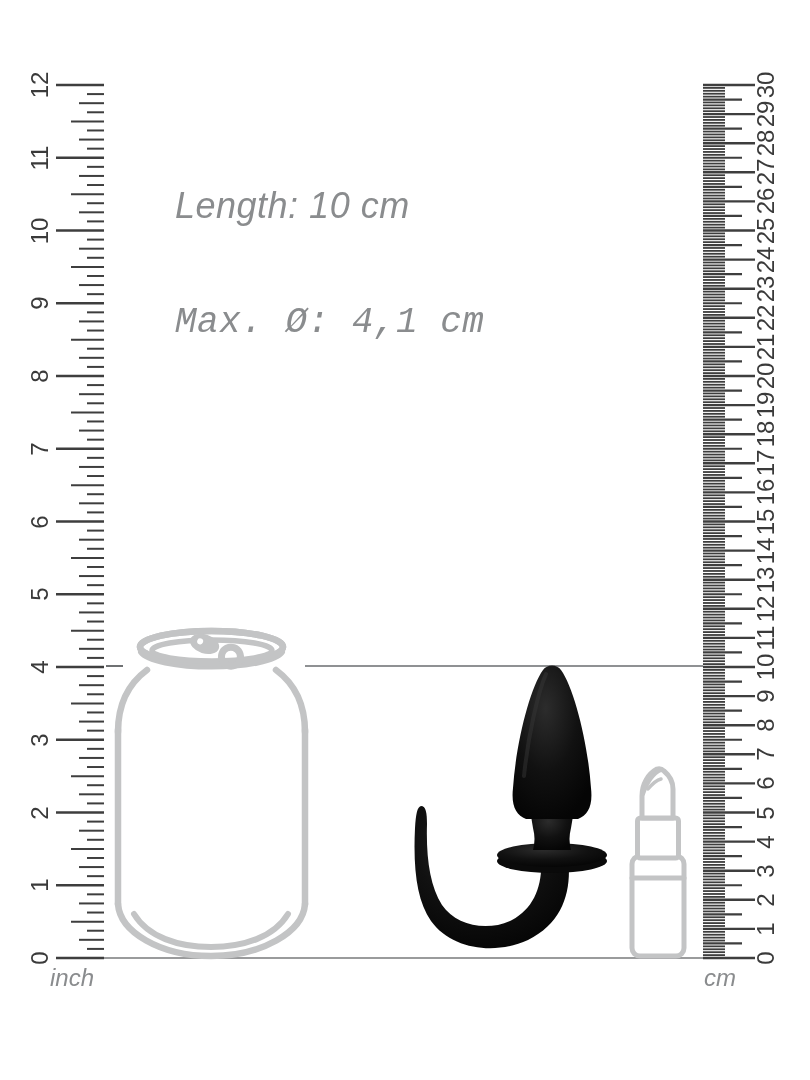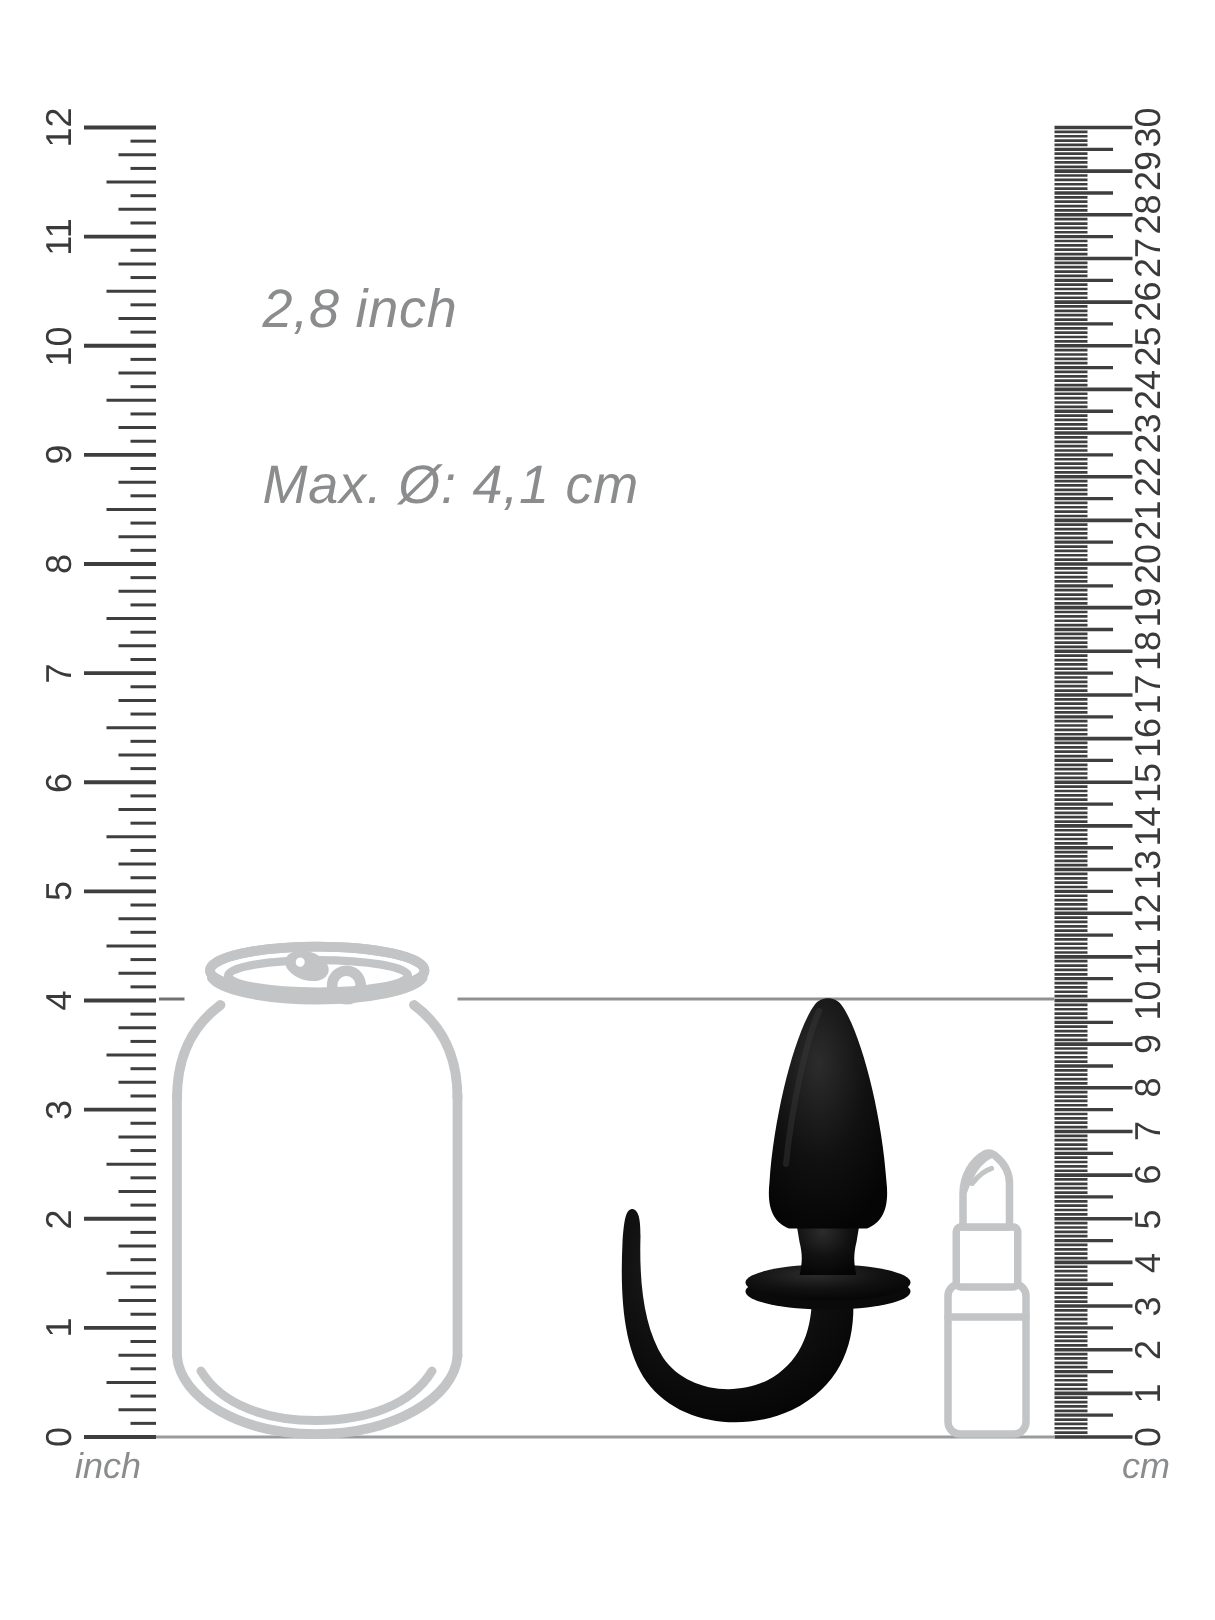--- a/index.html
+++ b/index.html
@@ -483,23 +483,23 @@
       <div class="ruler-num" style="left: 766px; top: 114.1px;">29</div>
       <div class="ruler-num" style="left: 766px; top: 85px;">30</div>
     </div>
 
   <div class="refline left-dash" style="left:106px;top:665px;width:17px;"></div>
   <div class="refline" style="left:305px;top:665px;width:398px;"></div>
 
   <div class="baseline" style="left:104px;top:957px;width:599px;"></div>
 
   <div class="spec" style="left:175px;top:186px;">
-    <span class="imperial">2,8 inch</span>
+    <span class="metric">Length: 10 cm</span>
   </div>
-  <div class="spec" style="left:175px;top:303px;">
+  <div class="spec" style="left:175px;top:303px;font-family:Liberation Mono, monospace;">
     <span class="metric">Max. Ø: 4,1 cm</span>
   </div>
 
   <svg class="illus" style="left:108px;top:626px;" width="210" height="340" viewBox="0 0 210 340">
     <g stroke="#c3c4c5" fill="none" stroke-width="6.5" stroke-linecap="round">
 
       <path d="M32,22 C14,38 10,70 10,104 L10,278 C12,306 52,330 103,330 C154,330 195,306 197,278 L197,104 C197,70 193,38 175,22 Z" fill="#ffffff" stroke="none"></path>
       <ellipse cx="103.5" cy="21" rx="71.5" ry="16" fill="#ffffff"></ellipse>
 
       <path d="M33,26 A71.5,17.5 0 0 0 174,26" stroke-width="6"></path>
@@ -568,15 +568,15 @@
 
       <rect x="11.5" y="56" width="41" height="40" rx="3"></rect>
 
       <path d="M16,56 L16,34 C16,22 22,12 31,7 C34,6 36,7 38,9 C44,14 47,20 47,27 L47,56 Z"></path>
       <path d="M17,32 C22,18 28,11 35,8" fill="none" stroke-width="4"></path>
       <path d="M22,27 C27,21 31,18 35,17" fill="none" stroke-width="3.5"></path>
     </g>
   </svg>
 
   <div class="unit-label" style="left:50px;top:964px;">inch</div>
-  <div class="unit-label" style="left:704px;top:964px;margin-left:44px;">cm</div>
+  <div class="unit-label" style="left:704px;top:964px;">cm</div>
 
 </div>
 
 </body></html>

